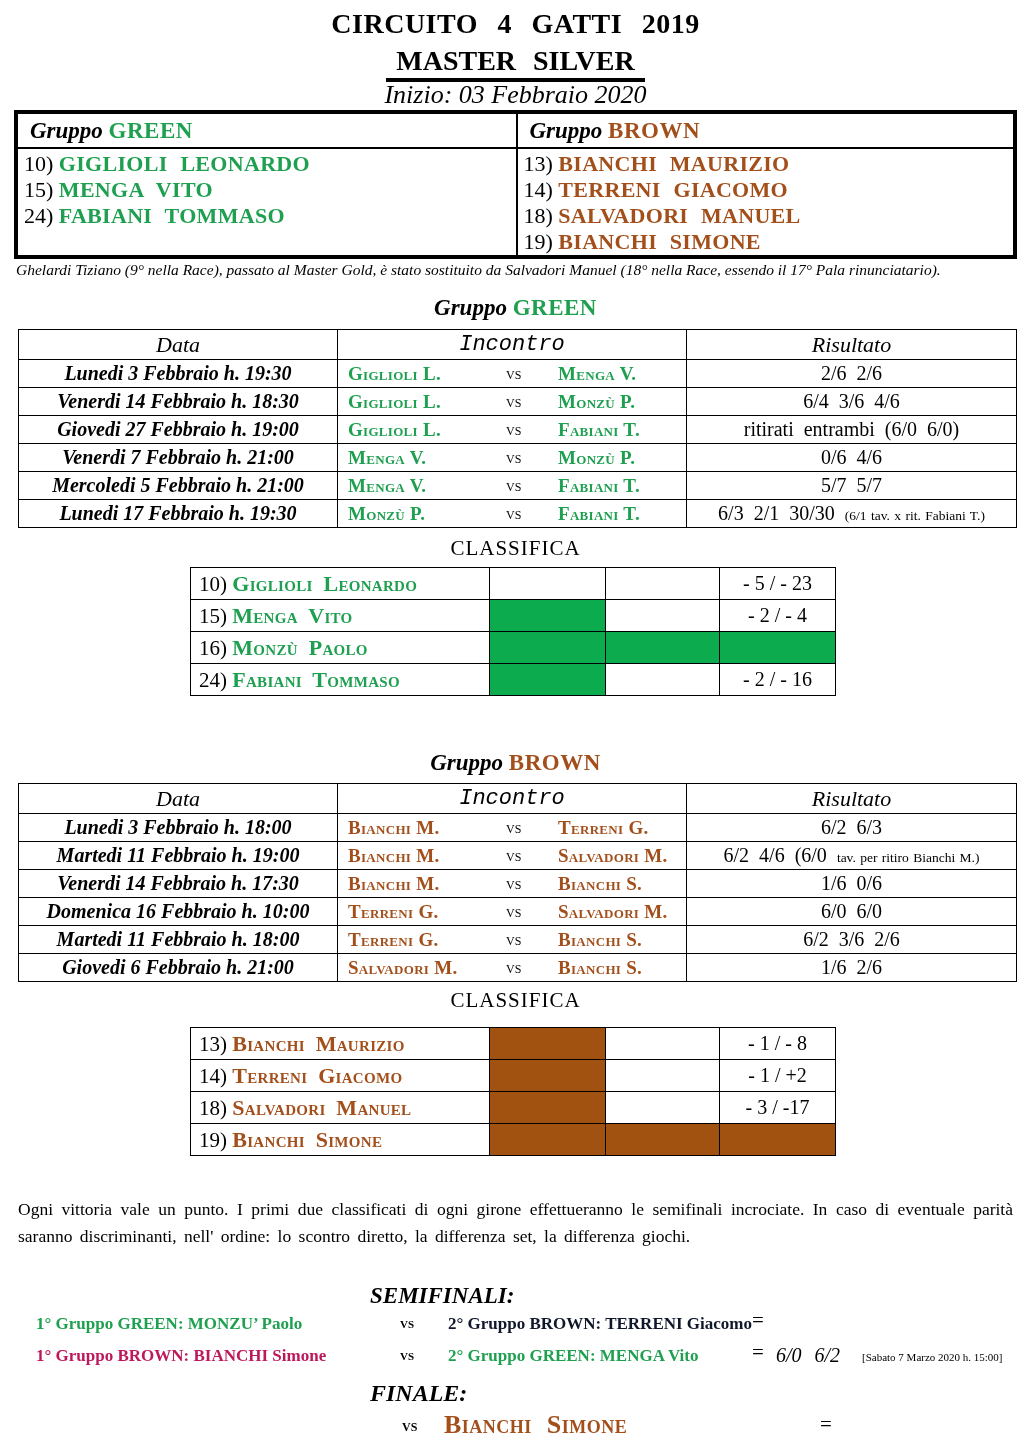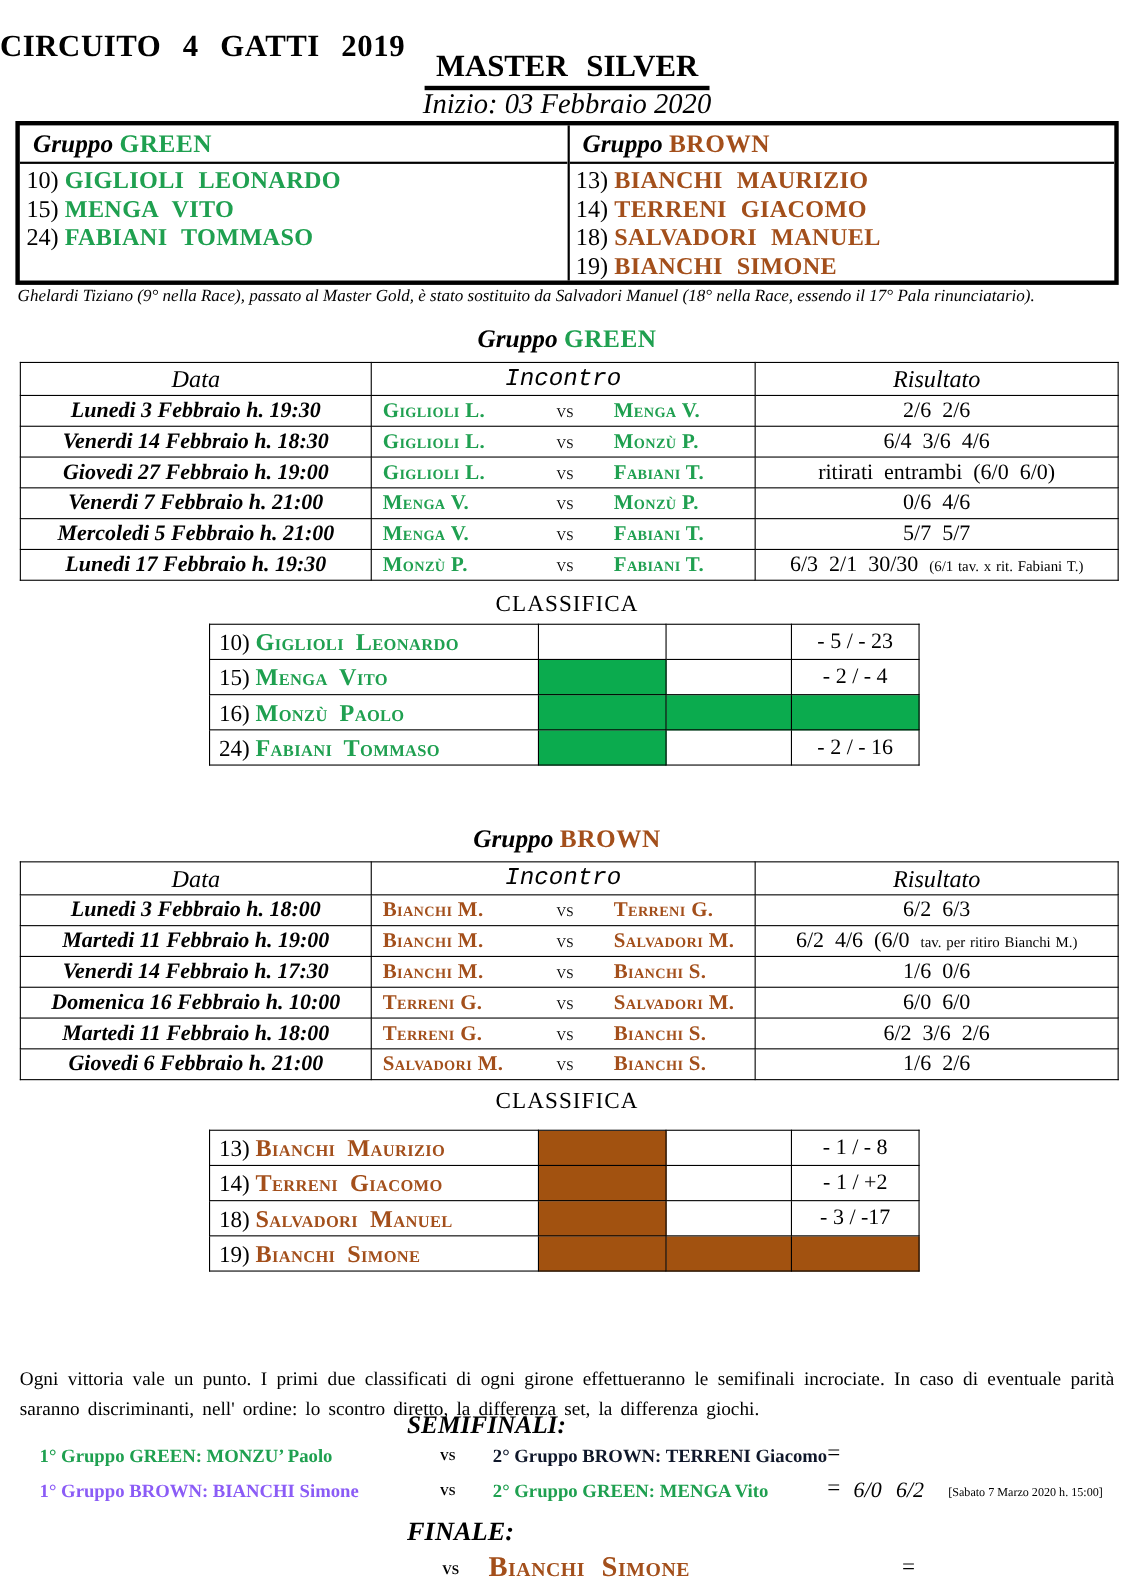--- a/index.html
+++ b/index.html
@@ -7,21 +7,21 @@
     width:1031px;height:1446px;position:relative;background:#ffffff;
     font-family:"Liberation Serif","DejaVu Serif",serif;color:#000;
     overflow:hidden;
   }
   .txt-green{color:var(--green);}
   .txt-brown{color:var(--brown);}
   .fill-green{background:var(--green-fill);}
   .fill-brown{background:var(--brown-fill);}
 
   
-  .title{position:absolute;top:27px;left:0;width:100%;text-align:left;
+  .title{position:absolute;top:8px;left:0;width:100%;text-align:center;
     font-size:28px;font-weight:bold;word-spacing:12px;letter-spacing:.5px;}
   .subtitle-wrap{position:absolute;top:45px;left:0;width:100%;text-align:center;}
   .subtitle{display:inline-block;font-size:28px;font-weight:bold;word-spacing:10px;
     border-bottom:4px solid #000;padding:0 10px 1px 10px;}
   .inizio{position:absolute;top:80px;left:0;width:100%;text-align:center;
     font-size:26px;font-style:italic;font-weight:500;}
 
   
   .groups-box{position:absolute;top:110px;left:14px;width:1003px;height:149px;
     border:4.5px solid #000;box-sizing:border-box;display:grid;grid-template-columns:1fr 1fr;}
@@ -68,21 +68,21 @@
   .cls{position:absolute;left:190px;width:633px;border-collapse:collapse;table-layout:fixed;}
   .cls.green-pos{top:567px;} .cls.brown-pos{top:1027px;}
   .cls td{border:1.8px solid #000;padding:0;height:31px;}
   .cls .c-name{width:290px;padding-left:8px;font-size:21px;white-space:nowrap;}
   .cls .c-name .pnum{font-weight:normal;}
   .cls .c-name .pname{font-variant:small-caps;font-weight:bold;font-size:22px;word-spacing:5px;letter-spacing:.3px;}
   .cls .c-f1{width:115px;} .cls .c-f2{width:113px;}
   .cls .c-res{width:115px;font-size:20px;text-align:center;}
 
   
-  .rules{position:absolute;top:1240px;left:18px;width:995px;margin:0;
+  .rules{position:absolute;top:1196px;left:18px;width:995px;margin:0;
     font-size:17.5px;line-height:27px;text-align:justify;word-spacing:3px;}
 
   
   .semi-head{position:absolute;top:1283px;left:370px;margin:0;
     font-size:23px;font-weight:bold;font-style:italic;}
   .sfrow{position:absolute;left:0;width:100%;height:28px;font-size:17px;font-weight:bold;}
   .sfrow.r1{top:1314px;} .sfrow.r2{top:1346px;}
   .sfrow .sleft{position:absolute;left:36px;white-space:nowrap;}
   .sfrow .svs{position:absolute;left:400px;font-variant:small-caps;font-weight:bold;color:#000;font-size:16px;}
   .sfrow .sright{position:absolute;left:448px;white-space:nowrap;}
@@ -363,21 +363,21 @@
 
 <div class="sfrow r1">
   <span class="sleft" style="color: rgb(31, 160, 80);">1° Gruppo GREEN: MONZU’ Paolo</span>
   <span class="svs">vs</span>
   <span class="sright" style="color: #0f172a;">2° Gruppo BROWN: TERRENI Giacomo</span>
   <span class="seq">=</span>
   <span class="sscore"></span>
   <span class="snote"></span>
 </div>
 <div class="sfrow r2">
-  <span class="sleft" style="color: #8b5cf6;">1° Gruppo BROWN: BIANCHI Simone</span>
+  <span class="sleft" style="color: #be185d;">1° Gruppo BROWN: BIANCHI Simone</span>
   <span class="svs">vs</span>
   <span class="sright" style="color: rgb(31, 160, 80);">2° Gruppo GREEN: MENGA Vito</span>
   <span class="seq">=</span>
   <span class="sscore">6/0 6/2</span>
   <span class="snote">[Sabato 7 Marzo 2020 h. 15:00]</span>
 </div>
 
 <h3 class="finale-head">FINALE:</h3>
 <div class="frow">
   <span class="fvs">vs</span>

